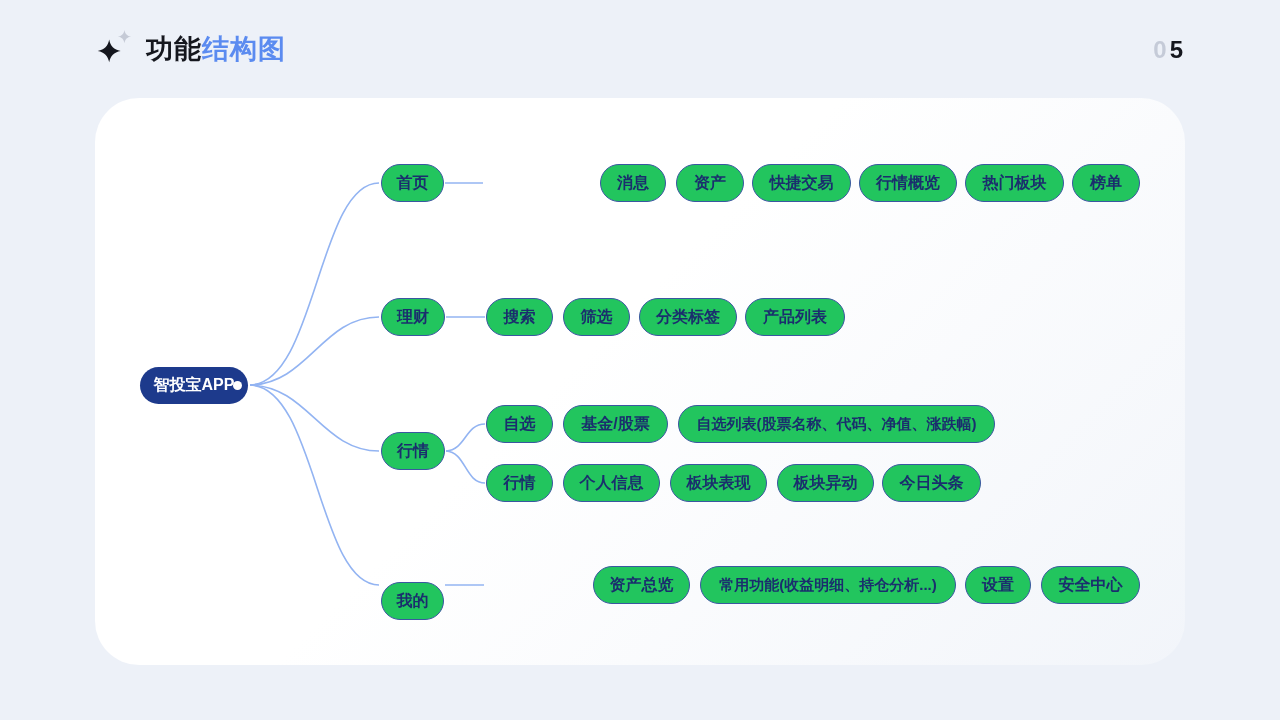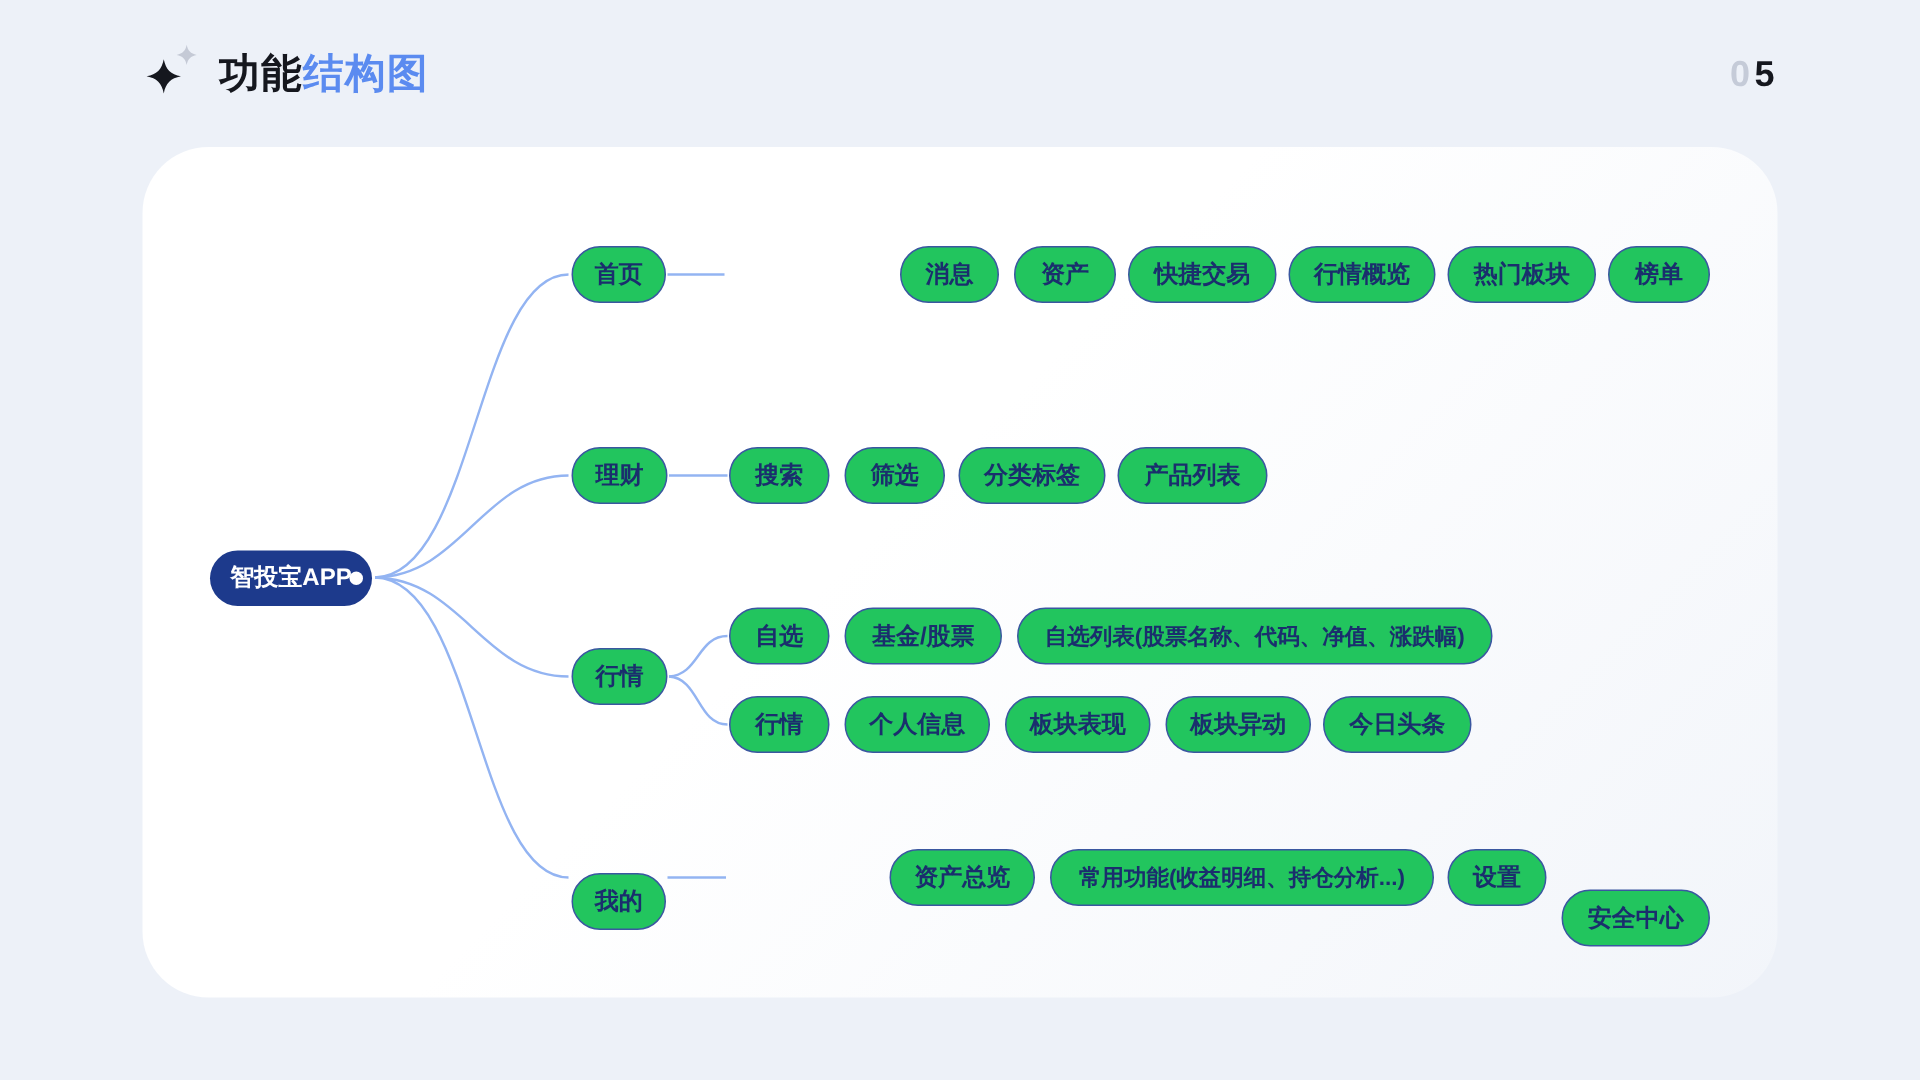--- a/index.html
+++ b/index.html
@@ -128,15 +128,15 @@
   <div class="node" style="left:486px;top:464px;width:67px;">行情</div>
   <div class="node" style="left:563px;top:464px;width:97px;">个人信息</div>
   <div class="node" style="left:670px;top:464px;width:97px;">板块表现</div>
   <div class="node" style="left:777px;top:464px;width:97px;">板块异动</div>
   <div class="node" style="left:882px;top:464px;width:99px;">今日头条</div>
 
   <div class="node" style="left:381px;top:566px;width:63px;margin-top:16px;">我的</div>
   <div class="node" style="left:593px;top:566px;width:97px;">资产总览</div>
   <div class="node small-text" style="left:700px;top:566px;width:256px;">常用功能(收益明细、持仓分析...)</div>
   <div class="node" style="left:965px;top:566px;width:66px;">设置</div>
-  <div class="node" style="left:1041px;top:566px;width:99px;margin-top:27px;">安全中心</div>
+  <div class="node" style="left:1041px;top:566px;width:99px;">安全中心</div>
 
 </div>
 
 </body></html>

